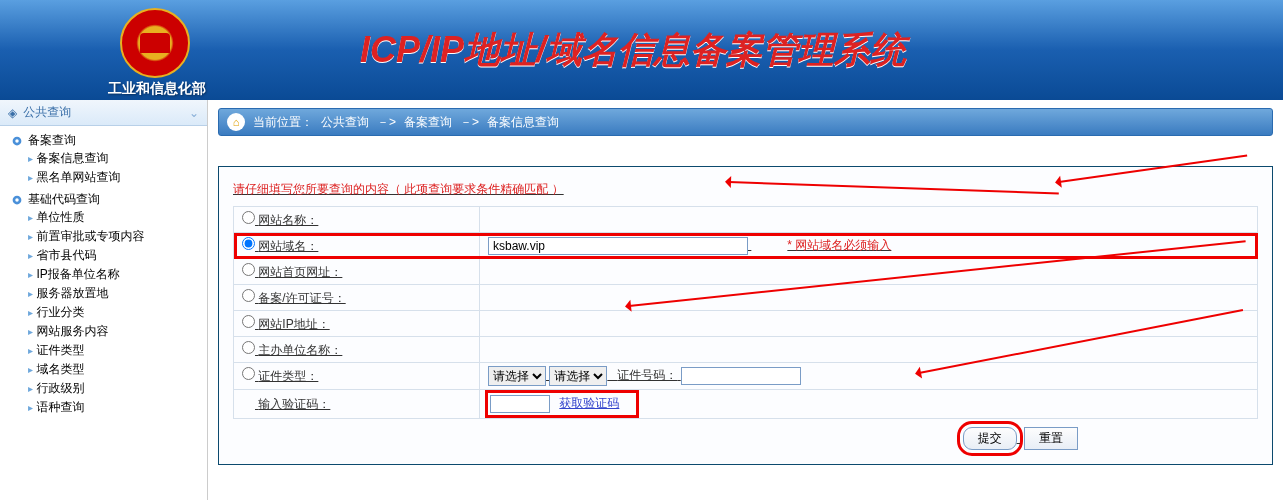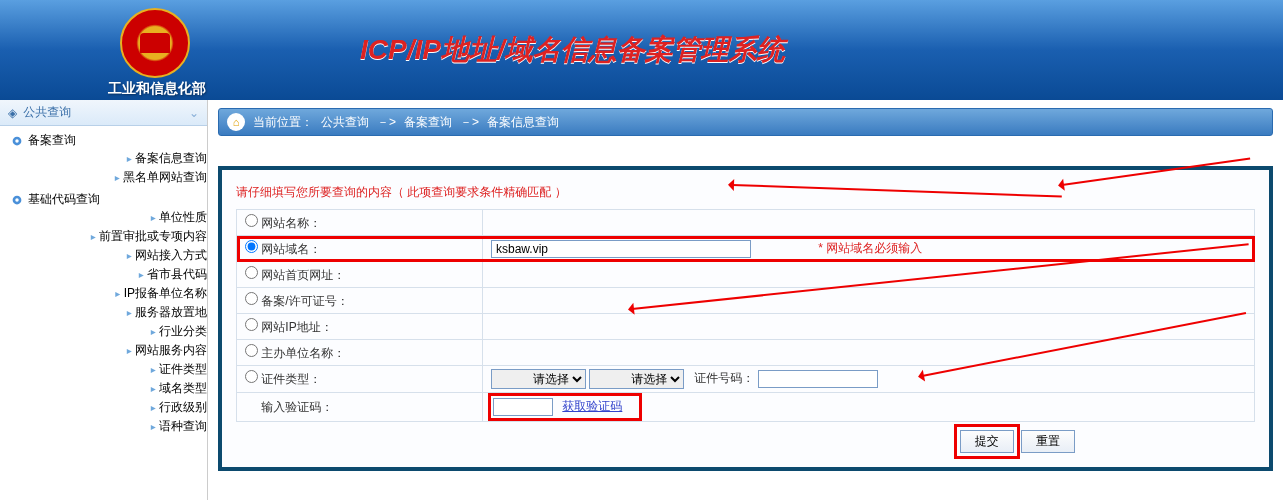--- a/index.html
+++ b/index.html
@@ -36,21 +36,21 @@
     position: absolute;
     left: 108px;
     top: 80px;
     color: #fff;
     font-size: 14px;
     font-weight: bold;
     text-shadow: 1px 1px 2px rgba(0,0,0,.4);
   }
   .sys-title {
     margin-left: 240px;
-    font-size: 28px;
+    font-size: 36px;
     font-weight: bold;
     color: #d22;
     font-style: italic;
     text-shadow: 0 1px 0 #fff;
   }
   .layout { display: flex; }
   .sidebar {
     width: 208px;
     background: #fff;
     border-right: 1px solid #ccc;
@@ -62,21 +62,21 @@
     padding: 4px 8px;
     color: #3a6fa8;
     display: flex;
     align-items: center;
     gap: 6px;
   }
   .panel-header .chev { color: #8ab0d8; margin-left: auto; }
   .tree { list-style: none; padding: 4px 0; }
   .tree > li { padding: 2px 0 2px 10px; }
   .tree > li > .group-row { display: flex; align-items: center; gap: 4px; }
-  .tree ul { list-style: none; padding-left: 18px; text-align: right; }
+  .tree ul { list-style: none; padding-left: 18px; }
   .tree ul li { padding: 1px 0; }
   .tree a { color: #000; text-decoration: none; }
   .bullet { color: #6fa8dc; font-size: 10px; }
   .gear { width: 14px; height: 14px; }
   .content { flex: 1; padding: 8px 10px; }
   .breadcrumb {
     background: linear-gradient(to bottom, #6fa8dc, #3a7bc0);
     border: 1px solid #2a6bb0;
     border-radius: 3px;
     color: #fff;
@@ -86,23 +86,24 @@
     gap: 8px;
     font-size: 12px;
     margin-bottom: 30px;
   }
   .home-icon {
     width: 18px; height: 18px; background: #fff; border-radius: 50%;
     display: inline-flex; align-items: center; justify-content: center;
     color: #e0a000; font-size: 11px;
   }
   .form-card {
-    border: 4px solid #0c4a6e;
+    border: 1px solid #0c4a6e;
     background: #fcfdff;
     padding: 14px;
+    text-decoration: underline;
   }
   .form-instr {
     color: #d22;
     font-size: 12px;
     margin-bottom: 8px;
   }
   .form-table { width: 100%; border-collapse: collapse; }
   .form-table td {
     border: 1px solid #d6e0eb;
     padding: 3px 8px;
@@ -119,37 +120,36 @@
     border: 1px solid #7a9cc6;
     padding: 0 4px;
     font-size: 12px;
     vertical-align: middle;
   }
   .form-table select {
     height: 20px;
     border: 1px solid #7a9cc6;
     font-size: 12px;
     vertical-align: middle;
-    padding-left: 37px;
   }
   .row-highlight-domain { outline: 3px solid #e00; outline-offset: -3px; }
   .captcha-row input[type=text] { width: 60px; }
   .captcha-row .red-box { outline: 3px solid #e00; display: inline-block; padding: 2px 17px 2px 2px; }
   .captcha-link { color: #3344cc; text-decoration: underline; margin-left: 6px; }
-  .hint-red { color: #d22; margin-left: 64px; }
+  .hint-red { color: #d22; margin-left: 36px; }
   .btn-row { text-align: right; padding: 8px 180px 0 0; position: relative; }
   .btn {
     border: 1px solid #7a9cc6;
     background: linear-gradient(#fdfdfd,#e8eef6);
     padding: 2px 14px;
     font-size: 12px;
     cursor: pointer;
     margin-left: 4px;
   }
-  .btn.submit-hl { outline: 3px solid #e00; outline-offset: 3px; }
+  .btn.submit-hl { outline: 3px solid #e00; outline-offset: 3px; border-radius: 9px; }
   
   .arrow { position: absolute; height: 2px; background: #e00; }
   .arrow::before {
     content: ""; position: absolute; left: -10px; top: -5px;
     border: 6px solid transparent; border-right-color: #e00;
   }
   .arrow1 { top: 14px; left: 510px; width: 330px; transform: rotate(2deg); transform-origin: left; }
   .arrow1b { top: 14px; left: 840px; width: 190px; transform: rotate(-8deg); transform-origin: left; }
   .arrow2 { top: 138px; left: 410px; width: 620px; transform: rotate(-6deg); transform-origin: left; }
   .arrow3 { top: 205px; left: 700px; width: 330px; transform: rotate(-11deg); transform-origin: left; }
@@ -189,21 +189,20 @@
         <div class="group-row">
           <svg class="gear" viewBox="0 0 16 16">
               <circle cx="8" cy="8" r="5" fill="#4a90d9"></circle>
               <circle cx="8" cy="8" r="2" fill="#fff"></circle>
             </svg>
           <a href="#">基础代码查询</a>
         </div>
         <ul>
           <li><span class="bullet">▸</span> <a href="#">单位性质</a></li>
           <li><span class="bullet">▸</span> <a href="#">前置审批或专项内容</a></li>
-          <li><span class="bullet">▸</span> <a href="#">网站接入方式</a></li>
           <li><span class="bullet">▸</span> <a href="#">省市县代码</a></li>
           <li><span class="bullet">▸</span> <a href="#">IP报备单位名称</a></li>
           <li><span class="bullet">▸</span> <a href="#">服务器放置地</a></li>
           <li><span class="bullet">▸</span> <a href="#">行业分类</a></li>
           <li><span class="bullet">▸</span> <a href="#">网站服务内容</a></li>
           <li><span class="bullet">▸</span> <a href="#">证件类型</a></li>
           <li><span class="bullet">▸</span> <a href="#">域名类型</a></li>
           <li><span class="bullet">▸</span> <a href="#">行政级别</a></li>
           <li><span class="bullet">▸</span> <a href="#">语种查询</a></li>
         </ul>

